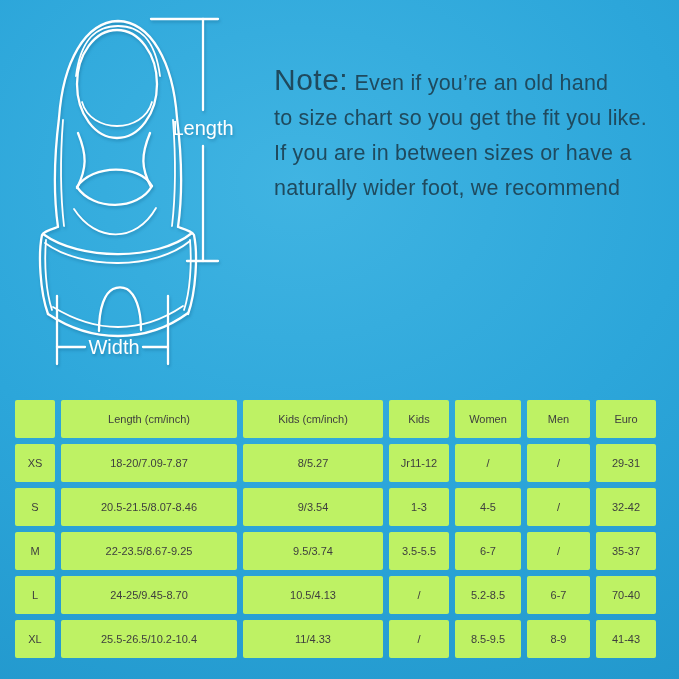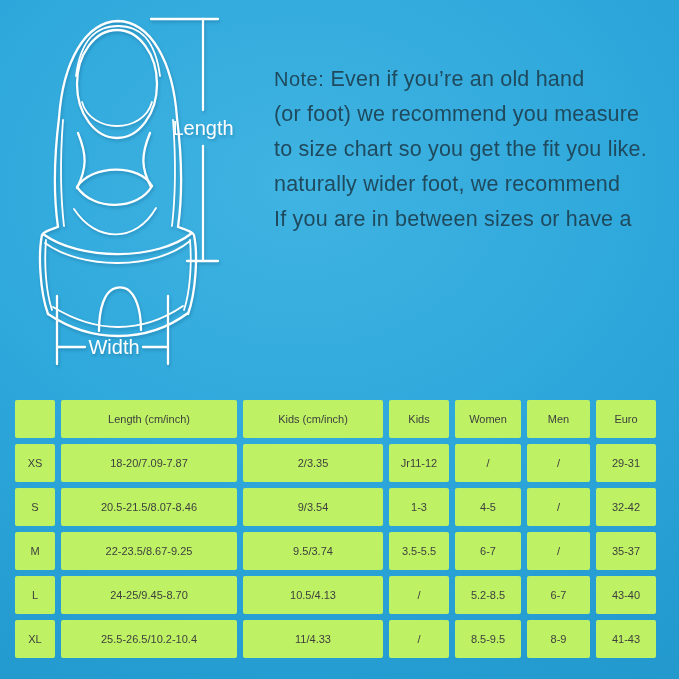--- a/index.html
+++ b/index.html
@@ -31,21 +31,21 @@
   }
 
   
   .note {
     position: absolute; left: 274px; top: 62px; width: 396px;
     color: #1f4a5e;
     font-size: 21.5px; line-height: 35px;
     letter-spacing: 0.2px;
   }
   .note-line { white-space: nowrap; }
-  .note-title { font-size: 20px; letter-spacing: 0.5px; }
+  .note-title { font-size: 30px; letter-spacing: 0.5px; }
 
   
   .size-table {
     position: absolute; left: 9px; top: 394px;
     border-collapse: separate; border-spacing: 6px;
     table-layout: fixed;
   }
   .size-table th, .size-table td {
     background: #bef264;
     color: #3e3e3e;
@@ -109,24 +109,23 @@
       <line x1="143" y1="347" x2="168" y2="347"></line>
       <text x="114" y="354" text-anchor="middle">Width</text>
     </g>
   </svg>
 
   <div class="note">
     <div class="note-line">
       <span class="note-title">Note:</span>
       <span>Even if you’re an old hand</span>
     </div>
-    <div class="note-line">(or foot) we recommend you measure</div>
     <div class="note-line">to size chart so you get the fit you like.</div>
+    <div class="note-line">If you are in between sizes or have a</div>
     <div class="note-line">naturally wider foot, we recommend</div>
-    <div class="note-line">If you are in between sizes or have a</div>
   </div>
 
   <table class="size-table">
     <colgroup>
       <col style="width:40px">
         <col style="width:176px">
         <col style="width:140px">
       <col style="width:60px">
         <col style="width:66px">
         <col style="width:63px">
@@ -140,21 +139,21 @@
           <th>Kids</th>
           <th>Women</th>
           <th>Men</th>
           <th>Euro</th>
         </tr>
       </thead>
     <tbody>
         <tr>
           <td>XS</td>
           <td>18-20/7.09-7.87</td>
-          <td>2/3.35</td>
+          <td>8/5.27</td>
           <td>Jr11-12</td>
           <td>/</td>
           <td>/</td>
           <td>29-31</td>
         </tr>
         <tr>
           <td>S</td>
           <td>20.5-21.5/8.07-8.46</td>
           <td>9/3.54</td>
           <td>1-3</td>
@@ -171,21 +170,21 @@
           <td>/</td>
           <td>35-37</td>
         </tr>
         <tr>
           <td>L</td>
           <td>24-25/9.45-8.70</td>
           <td>10.5/4.13</td>
           <td>/</td>
           <td>5.2-8.5</td>
           <td>6-7</td>
-          <td>43-40</td>
+          <td>70-40</td>
         </tr>
         <tr>
           <td>XL</td>
           <td>25.5-26.5/10.2-10.4</td>
           <td>11/4.33</td>
           <td>/</td>
           <td>8.5-9.5</td>
           <td>8-9</td>
           <td>41-43</td>
         </tr>

